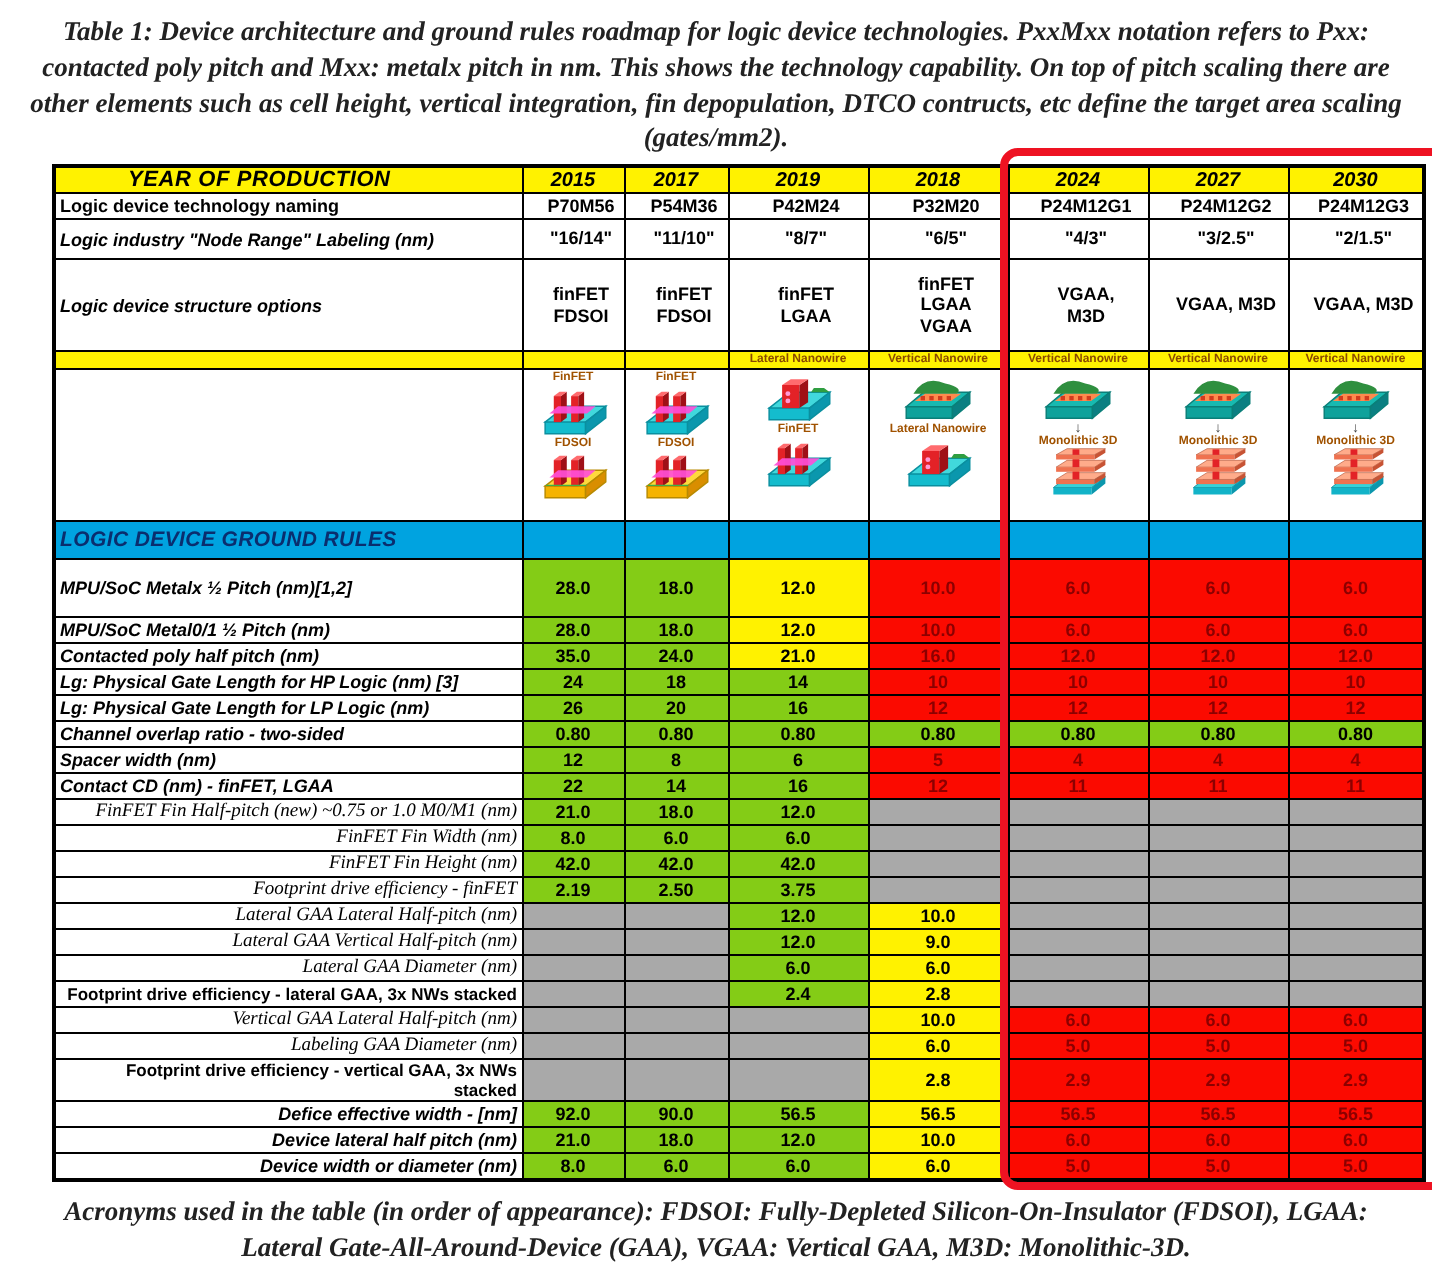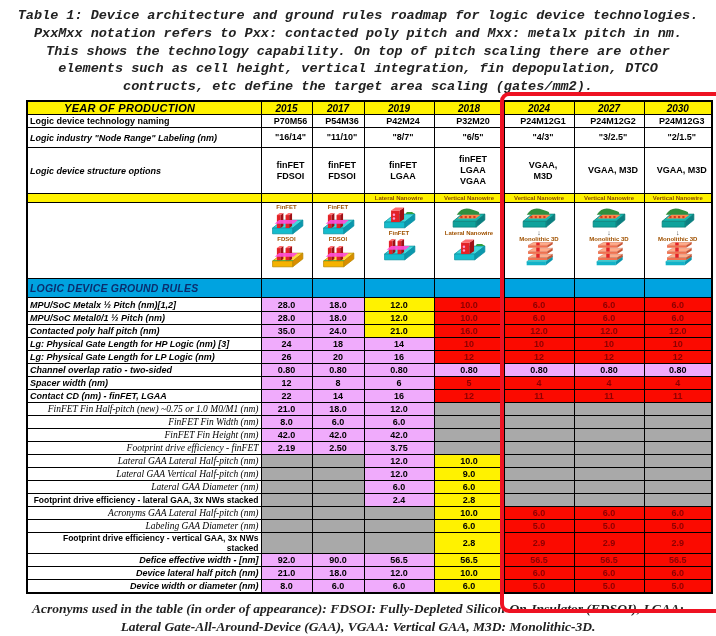--- a/index.html
+++ b/index.html
@@ -1,26 +1,26 @@
 <!DOCTYPE html>
 <html><head>
 <meta charset="utf-8">
 <style>
   html,body{margin:0;padding:0;background:#fff;width:716px;}
   body{font-family:"Liberation Sans",sans-serif;color:#000;}
-  .caption{font-family:Liberation Mono, monospace;font-style:italic;font-weight:bold;
+  .caption{font-family:Liberation Serif, serif;font-style:italic;font-weight:bold;
     font-size:13.5px;line-height:1.32;text-align:center;padding:7px 14px 4px 14px;color:#222;}
   .footer{font-family:"Liberation Serif",serif;font-style:italic;font-weight:bold;
     font-size:13.5px;line-height:1.35;text-align:center;padding:6px 20px 10px 20px;color:#222;}
   .tablewrap{position:relative;width:689px;margin-left:26px;}
   table{border-collapse:collapse;border:2px solid #000;table-layout:fixed;width:685px;}
   td{border:1px solid #000;font-size:9px;padding:0 2px;overflow:hidden;vertical-align:middle;}
   .ylw{background:#fff200;}
   .blue{background:#00a3e0;}
-  .bg-white{background:#f0abfc;}
+  .bg-white{background:#84cc16;}
   .bg-yellow{background:#fff200;}
   .bg-red{background:#fb0a00;color:#8c0000;}
   .bg-gray{background:#a9a9a9;}
   .hdr{font-weight:bold;font-style:italic;font-size:11px;letter-spacing:.3px;padding-left:36px;}
   .yr{font-weight:bold;font-style:italic;text-align:center;font-size:10px;}
   .v-b{font-weight:bold;text-align:center;font-size:9px;}
   .pre{white-space:pre-line;line-height:1.2;padding-left:10px;}
   .l-b{font-weight:bold;text-align:left;}
   .l-bi{font-weight:bold;font-style:italic;text-align:left;}
   .l-p{text-align:left;}
@@ -368,21 +368,21 @@
         <tr style="height:19px">
           <td class="blue sect">LOGIC DEVICE GROUND RULES</td>
           <td class="blue"></td>
           <td class="blue"></td>
           <td class="blue"></td>
           <td class="blue"></td>
           <td class="blue"></td>
           <td class="blue"></td>
           <td class="blue"></td>
         </tr>
-        <tr style="height:14px">
+        <tr style="height:29px">
           <td class="l-bi">MPU/SoC Metalx ½ Pitch (nm)[1,2]</td>
           <td class="v-b bg-white">28.0</td>
           <td class="v-b bg-white">18.0</td>
           <td class="v-b bg-yellow">12.0</td>
           <td class="v-b bg-red">10.0</td>
           <td class="v-b bg-red">6.0</td>
           <td class="v-b bg-red">6.0</td>
           <td class="v-b bg-red">6.0</td>
         </tr>
         <tr style="height:13px">
@@ -529,21 +529,21 @@
           <td class="r-b">Footprint drive efficiency - lateral GAA, 3x NWs stacked</td>
           <td class="v-b bg-gray"></td>
           <td class="v-b bg-gray"></td>
           <td class="v-b bg-white">2.4</td>
           <td class="v-b bg-yellow">2.8</td>
           <td class="v-b bg-gray"></td>
           <td class="v-b bg-gray"></td>
           <td class="v-b bg-gray"></td>
         </tr>
         <tr style="height:13px">
-          <td class="r-i">Acronyms GAA Lateral Half-pitch (nm)</td>
+          <td class="r-i">Vertical GAA Lateral Half-pitch (nm)</td>
           <td class="v-b bg-gray"></td>
           <td class="v-b bg-gray"></td>
           <td class="v-b bg-gray"></td>
           <td class="v-b bg-yellow">10.0</td>
           <td class="v-b bg-red">6.0</td>
           <td class="v-b bg-red">6.0</td>
           <td class="v-b bg-red">6.0</td>
         </tr>
         <tr style="height:13px">
           <td class="r-i">Labeling GAA Diameter (nm)</td>

